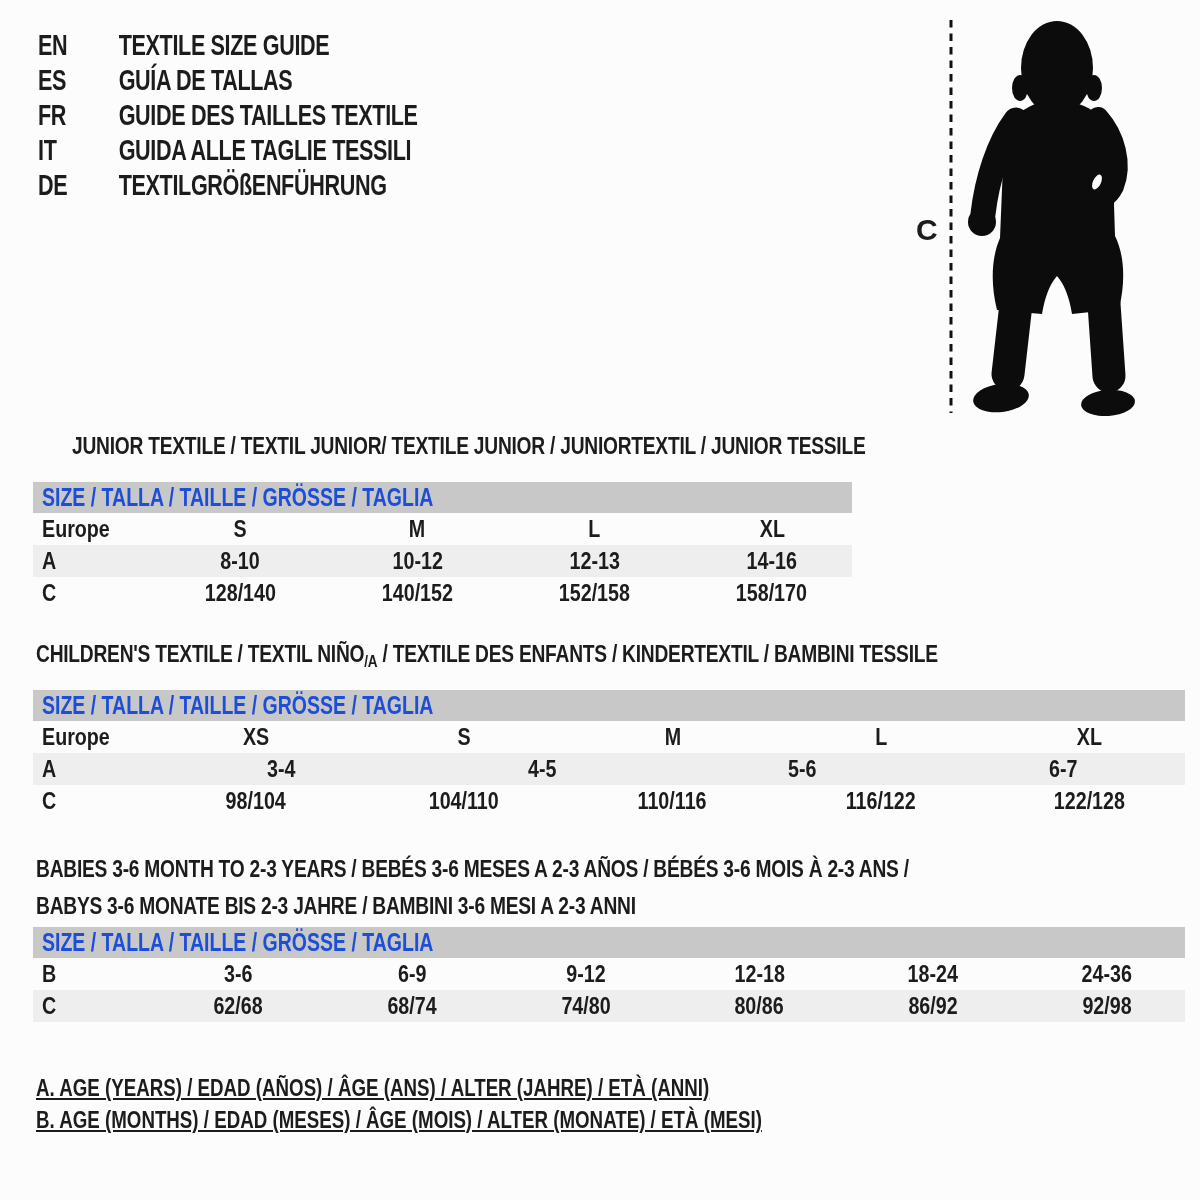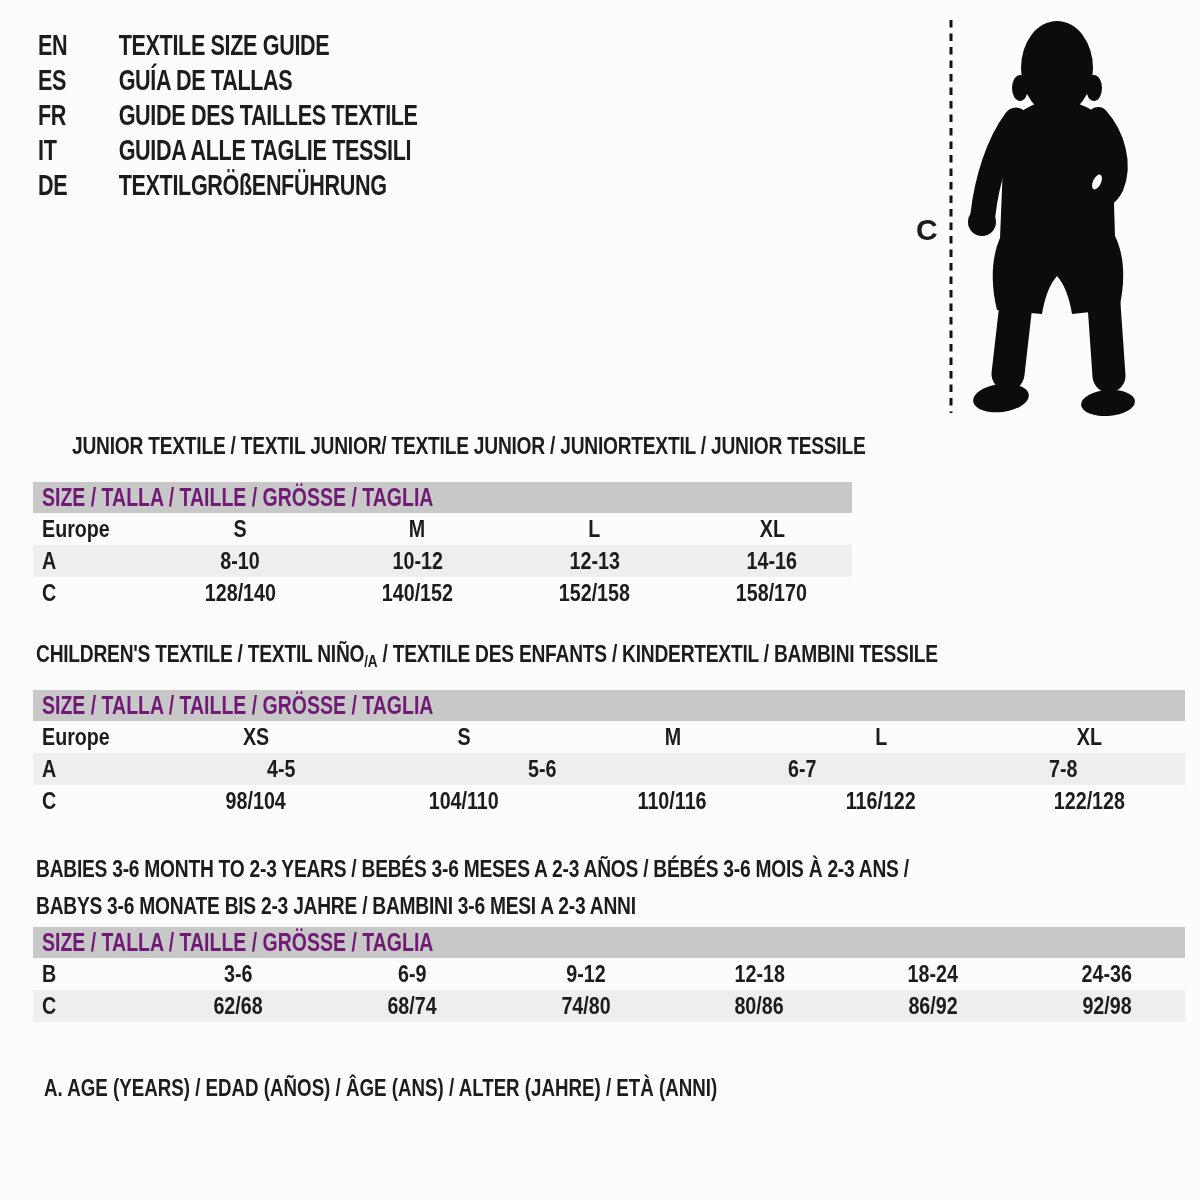--- a/index.html
+++ b/index.html
@@ -27,28 +27,28 @@
   
   .figure-area { position:absolute; left:940px; top:12px; width:212px; height:414px; }
   .figure-c-label { position:absolute; left:916px; top:213px; font-size:30px; }
 
   
   .sec-heading { position:absolute; left:36px; margin:0; font-size:24px; font-weight:700; line-height:24px; letter-spacing:-0.3px; }
   .sub-a { font-size:17px; position:relative; top:5px; }
 
   
   .size-table { position:absolute; left:33px; }
-  .t-head { height:31px; background:#c8c8c8; display:flex; align-items:center; padding-left:9px; font-size:25px; color:#701a75; }
+  .t-head { height:31px; background:#c8c8c8; display:flex; align-items:center; padding-left:9px; font-size:25px; color:#1d4ed8; }
   .t-row { height:32px; display:flex; align-items:center; font-size:24px;gap:17px; }
   .t-row.striped { background:#eeeeee; }
   .t-label { width:110px; padding-left:9px; box-sizing:border-box; }
   .t-cell { flex:1; display:flex; justify-content:center; }
 
   
-  .footnotes { position:absolute; left:44px; top:1072px; }
+  .footnotes { position:absolute; left:36px; top:1072px;text-decoration:underline; }
   .footnote { height:32px; display:flex; align-items:center; font-size:24px; }
 </style>
 </head>
 <body>
 
 <div class="page">
 
   <div class="lang-block">
     <div class="lang-row">
       <span class="sx sx-left s72"><span class="lang-code">EN</span><span>TEXTILE SIZE GUIDE</span></span>
@@ -160,30 +160,30 @@
       <span class="t-cell">
           <span class="sx sx-center s82">L</span>
         </span>
       <span class="t-cell">
           <span class="sx sx-center s82">XL</span>
         </span>
     </div>
     <div class="t-row striped">
       <span class="t-label"><span class="sx sx-left s82">A</span></span>
       <span class="t-cell">
+          <span class="sx sx-center s82">3-4</span>
+        </span>
+      <span class="t-cell">
           <span class="sx sx-center s82">4-5</span>
         </span>
       <span class="t-cell">
           <span class="sx sx-center s82">5-6</span>
         </span>
       <span class="t-cell">
           <span class="sx sx-center s82">6-7</span>
-        </span>
-      <span class="t-cell">
-          <span class="sx sx-center s82">7-8</span>
         </span>
     </div>
     <div class="t-row">
       <span class="t-label"><span class="sx sx-left s82">C</span></span>
       <span class="t-cell">
           <span class="sx sx-center s82">98/104</span>
         </span>
       <span class="t-cell">
           <span class="sx sx-center s82">104/110</span>
         </span>
@@ -245,15 +245,18 @@
       <span class="t-cell">
           <span class="sx sx-center s82">92/98</span>
         </span>
     </div>
   </div>
 
   <div class="footnotes">
     <div class="footnote">
         <span class="sx sx-left s78">A. AGE (YEARS) / EDAD (AÑOS) / ÂGE (ANS) / ALTER (JAHRE) / ETÀ (ANNI)</span>
       </div>
+    <div class="footnote">
+        <span class="sx sx-left s78">B. AGE (MONTHS) / EDAD (MESES) / ÂGE (MOIS) / ALTER (MONATE) / ETÀ (MESI)</span>
+      </div>
   </div>
 
 </div>
 
 </body></html>

